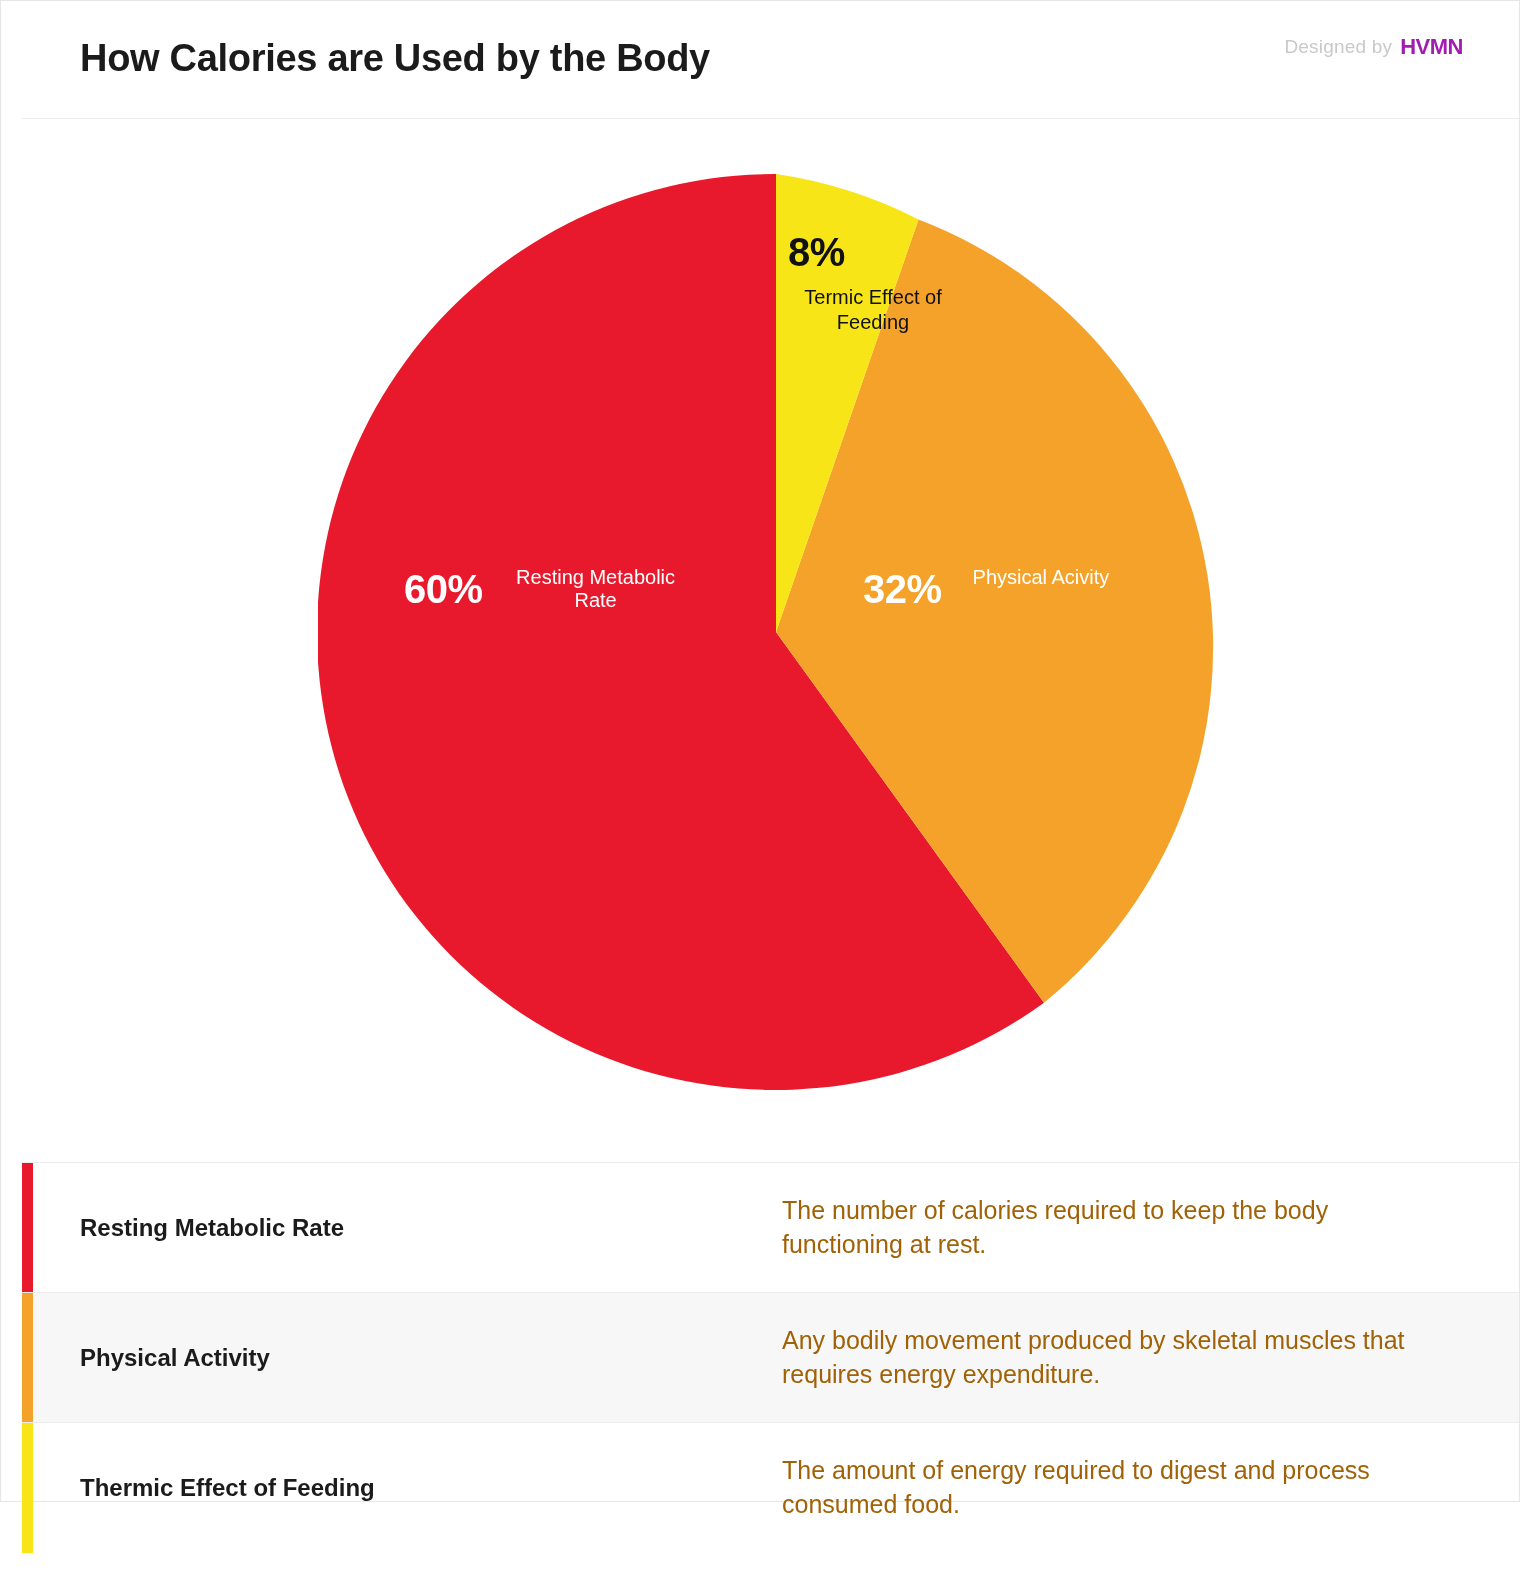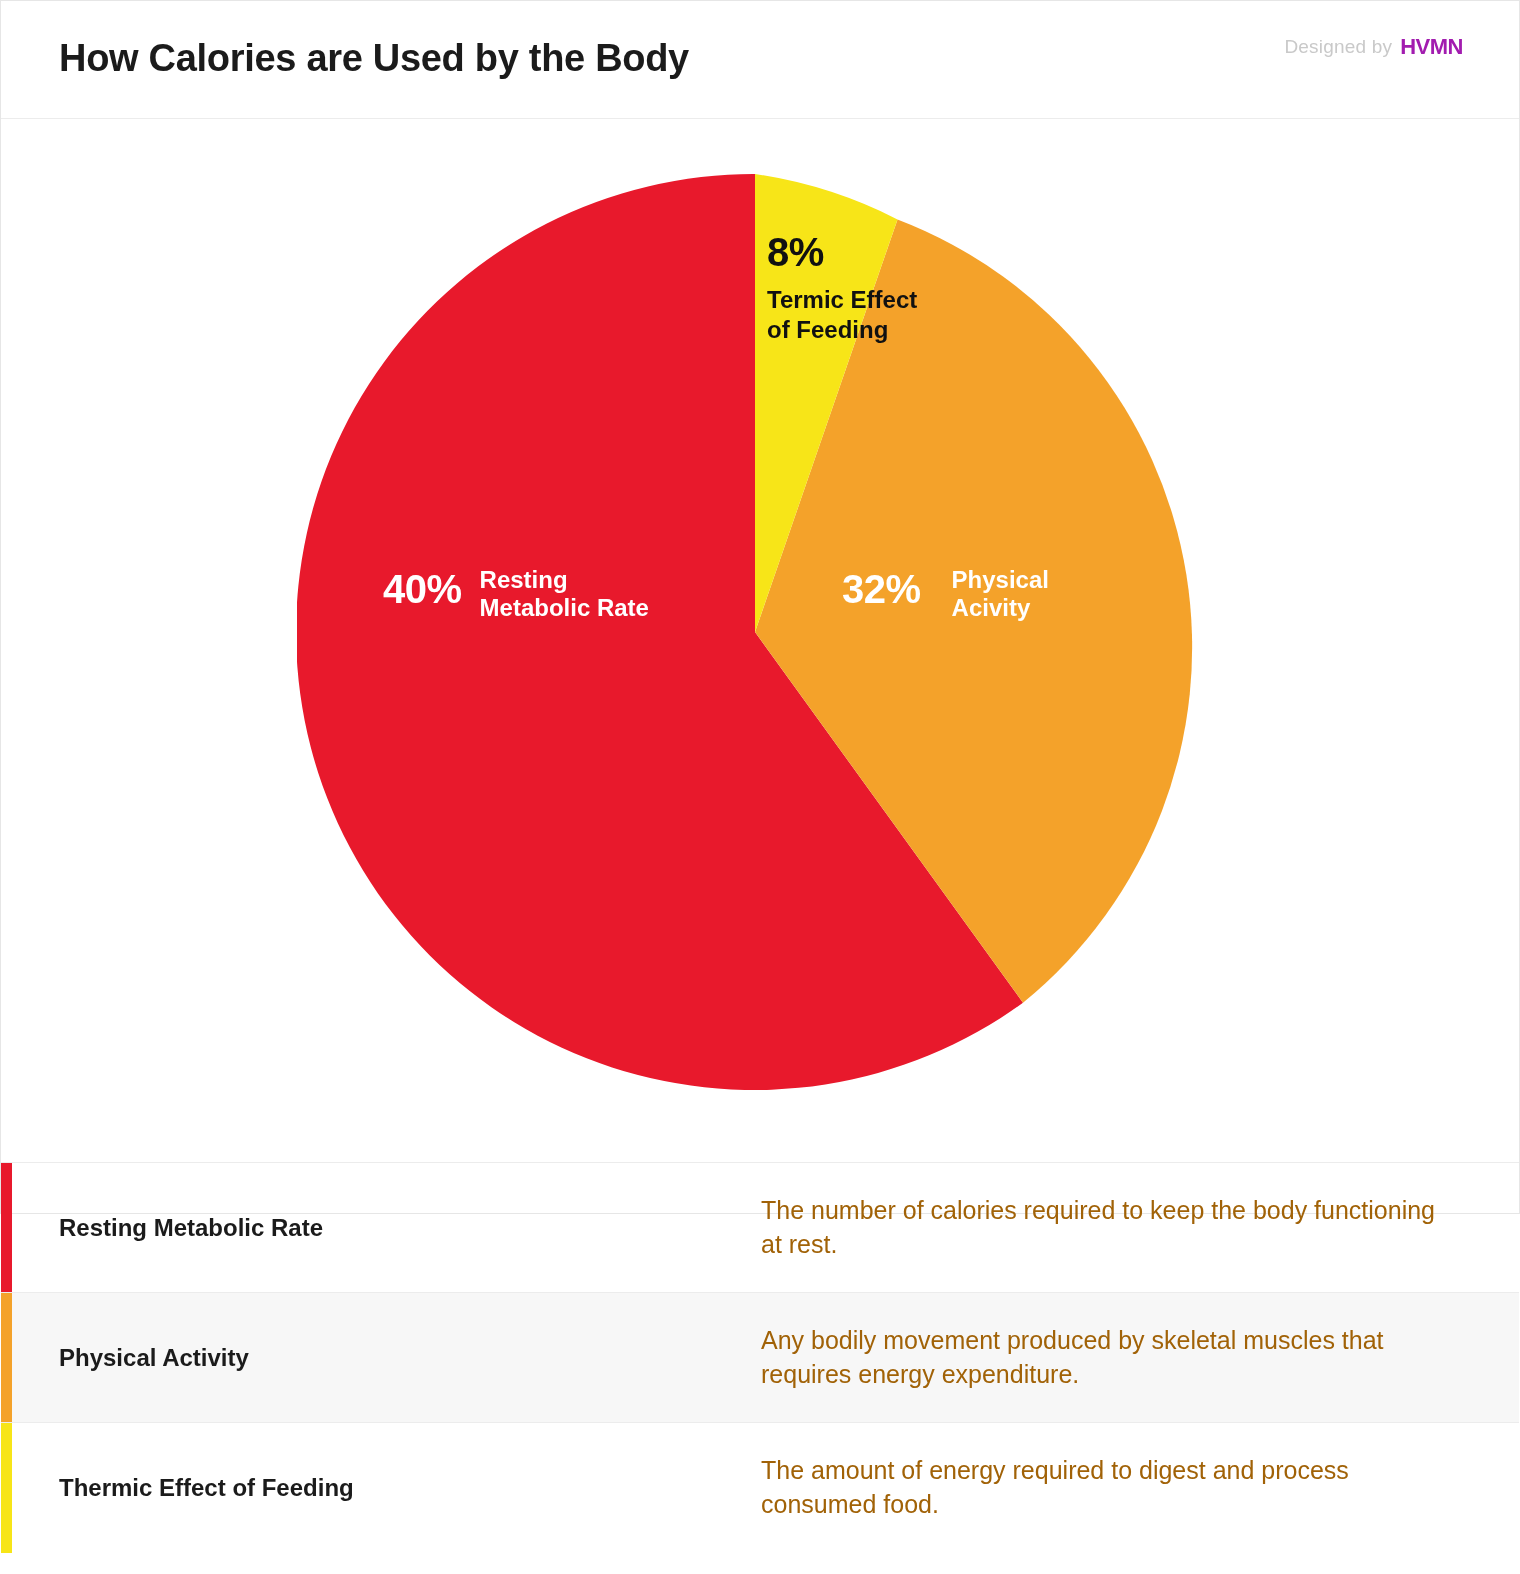--- a/index.html
+++ b/index.html
@@ -10,24 +10,25 @@
   body {
     width: 1520px;
     height: 1574px;
     font-family: "Liberation Sans", sans-serif;
     color: #1b1b1b;
     overflow: hidden;
   }
   .page {
     position: relative;
     width: 1520px;
-    height: 1214px;
+    height: 1502px;
     box-sizing: border-box;
     border: 1px solid #e6e6e6;
     background: #fff;
+    padding-left: 21px;
   }
 
   
   .header {
     position: relative;
     height: 118px;
     border-bottom: 1px solid #ececec;
     box-sizing: border-box;
   }
   .title {
@@ -79,22 +80,23 @@
     position: absolute;
     color: #ffffff;
     line-height: 1.16;
   }
   .slice-label .pct {
     font-size: 40px;
     font-weight: bold;
     letter-spacing: -0.5px;
   }
   .slice-label .name {
-    font-size: 24px;
-    font-weight: bold;
+    font-size: 20px;
+    font-weight: normal;
+    text-align: center;
   }
 
   
   #label-rmr {
     left: 86px;
     top: 392px;
     display: flex;
     align-items: flex-start;
     gap: 18px;
   }
@@ -181,21 +183,21 @@
       <svg width="916" height="916" viewBox="0 0 916 916">
 
         <path d="M 458 458 L 458 0 A 458 458 0 1 0 726 828.7 Z" fill="#e8192c"></path>
 
         <path d="M 458 458 L 726 828.7 A 458 458 0 0 0 600.5 45.4 Z" fill="#f4a22a"></path>
 
         <path d="M 458 458 L 600.5 45.4 A 458 458 0 0 0 458 0 Z" fill="#f7e518"></path>
       </svg>
 
       <div class="slice-label" id="label-rmr">
-        <span class="pct">40%</span>
+        <span class="pct">60%</span>
         <span class="name">Resting Metabolic Rate</span>
       </div>
 
       <div class="slice-label" id="label-pa">
         <span class="pct">32%</span>
         <span class="name">Physical Acivity</span>
       </div>
 
       <div class="slice-label" id="label-tef">
         <span class="pct">8%</span>

